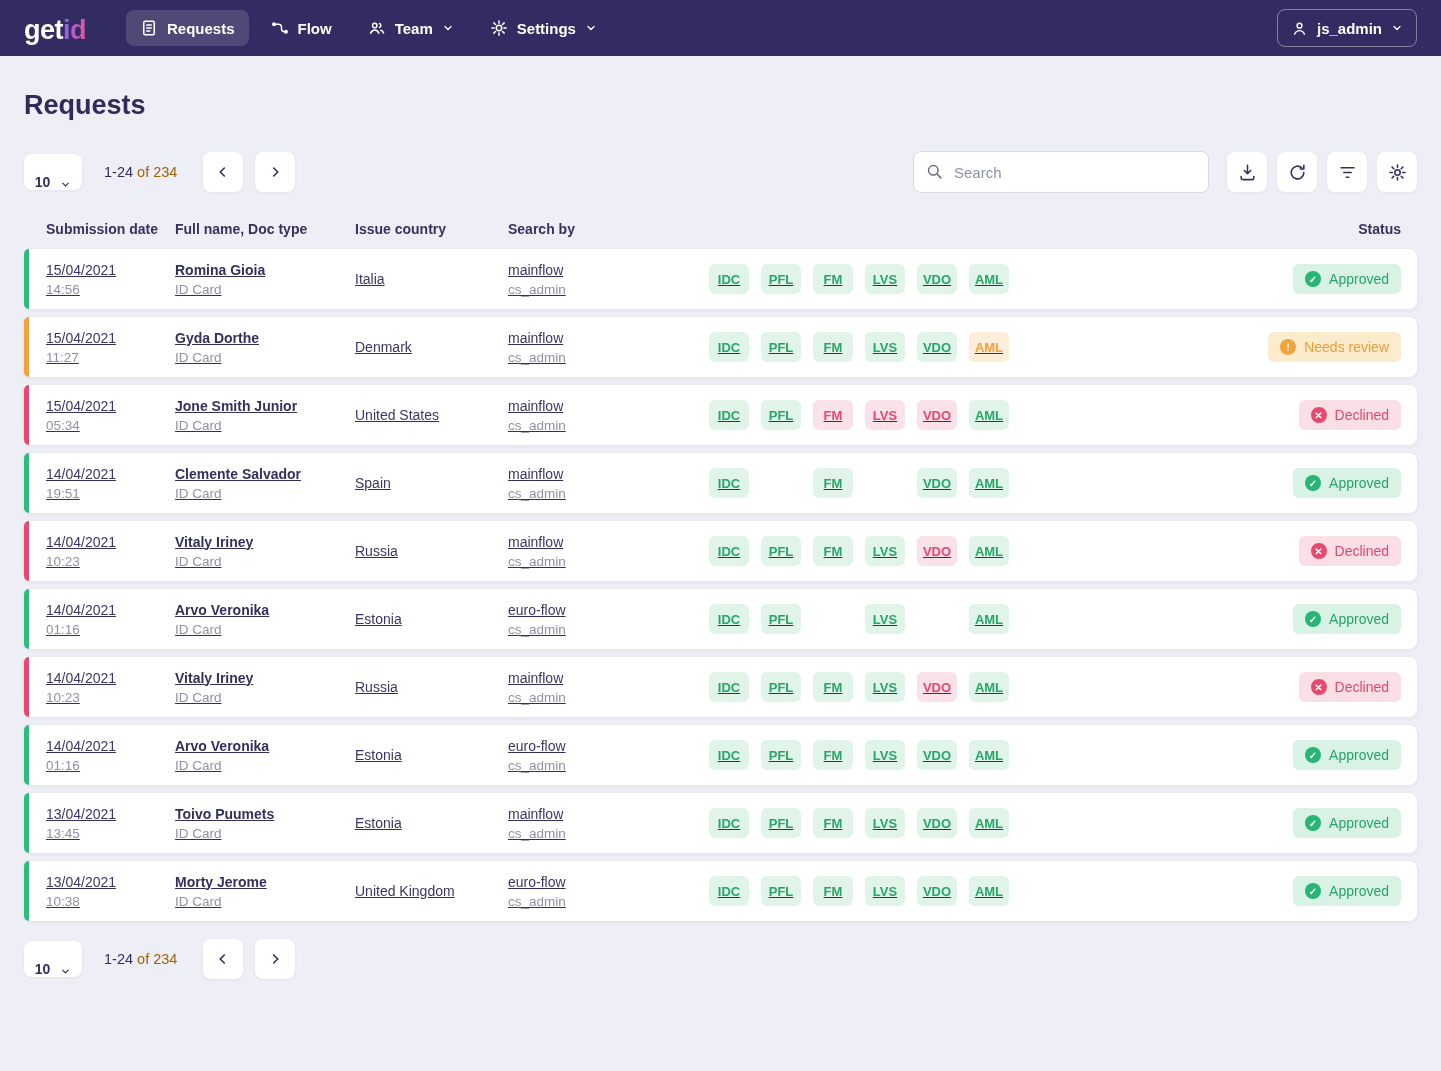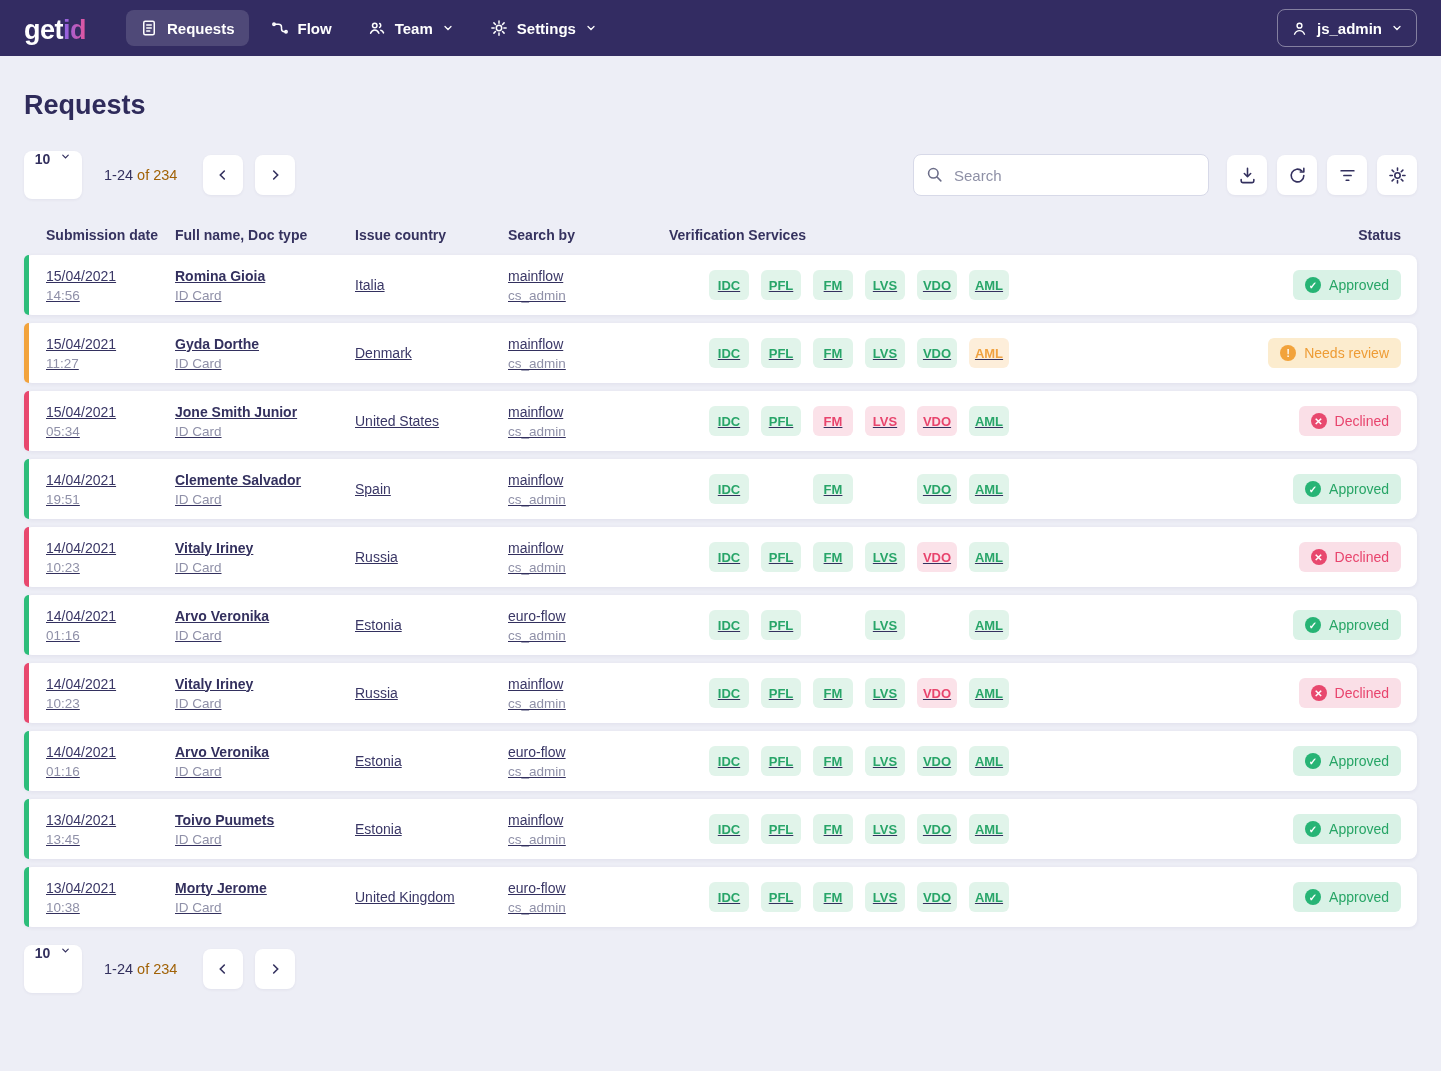--- a/index.html
+++ b/index.html
@@ -48,22 +48,22 @@
     border:none; cursor:pointer;
   }
   .btn-white { background:#f2f3fa; color:#33305e; }
   .btn-primary { background:#7b6ce0; color:#ffffff; }
   .btn-primary svg { stroke:#fff; }
 
   
   .toolbar { display:flex; justify-content:space-between; align-items:center; margin-bottom:28px; }
   .pager { display:flex; align-items:center; }
   .select-box {
-    display:flex; align-items:flex-start; gap:10px; justify-content:center;
-    width:58px; height:48px; background:#fff; border:none; border-radius:8px;
+    display:flex; align-items:flex-end; gap:10px; justify-content:center;
+    width:58px; height:36px; background:#fff; border:none; border-radius:8px;
     font-size:14px; font-weight:700; color:#33305e; cursor:pointer;
     box-shadow:0 1px 3px rgba(46,41,89,0.06); font-family:inherit;
   }
   .range-text { margin:0 26px 0 22px; font-size:14.5px; }
   .range-strong { color:#33305e; }
   .range-dim { color:#a16207; }
   .icon-btn {
     width:40px; height:40px; background:#fff; border:none; border-radius:8px;
     display:flex; align-items:center; justify-content:center; cursor:pointer;
     box-shadow:0 1px 3px rgba(46,41,89,0.06); color:#33305e;
@@ -288,21 +288,20 @@
         </span>
       </button>
     </div>
   </div>
 
   <div class="thead">
     <div>Submission date</div>
     <div>Full name, Doc type</div>
     <div>Issue country</div>
     <div>Search by</div>
-    <div>Verification Services</div>
     <div class="th-status">Status</div>
   </div>
 
   <div>
   <div class="row-card">
     <span class="edge edge-approved"></span>
     <div class="cell">
       <div class="t-dark">15/04/2021</div>
       <div class="t-gray">14:56</div>
     </div>

